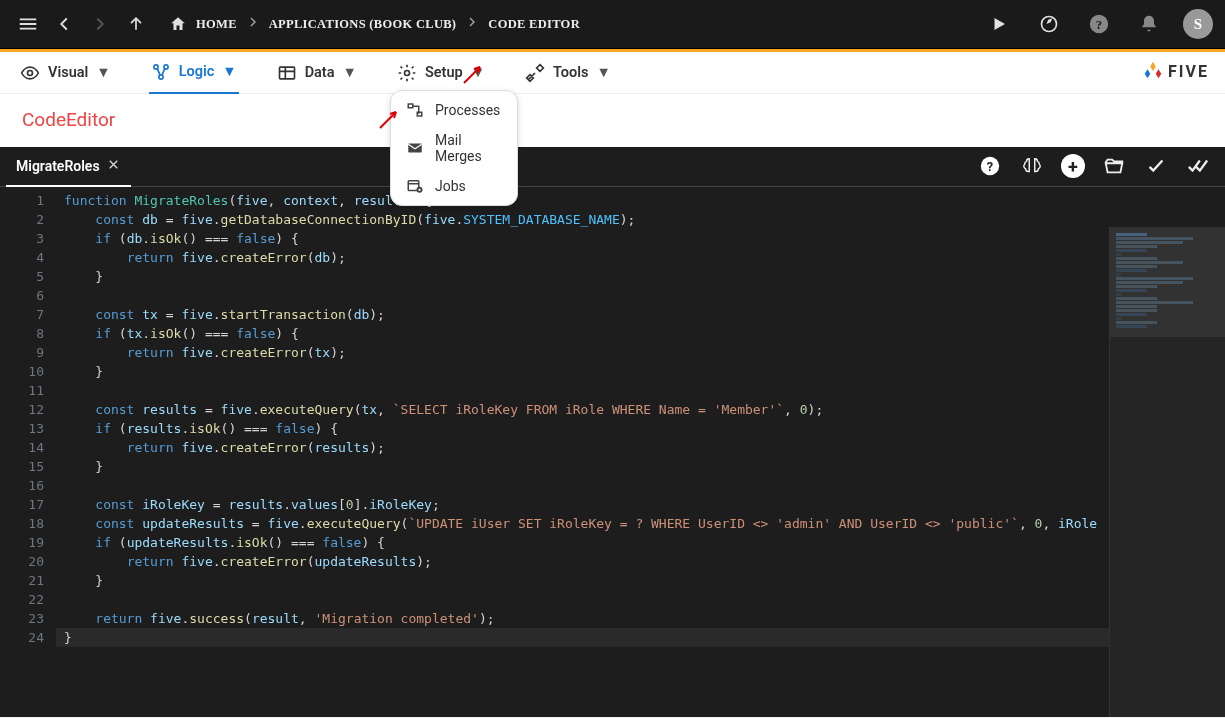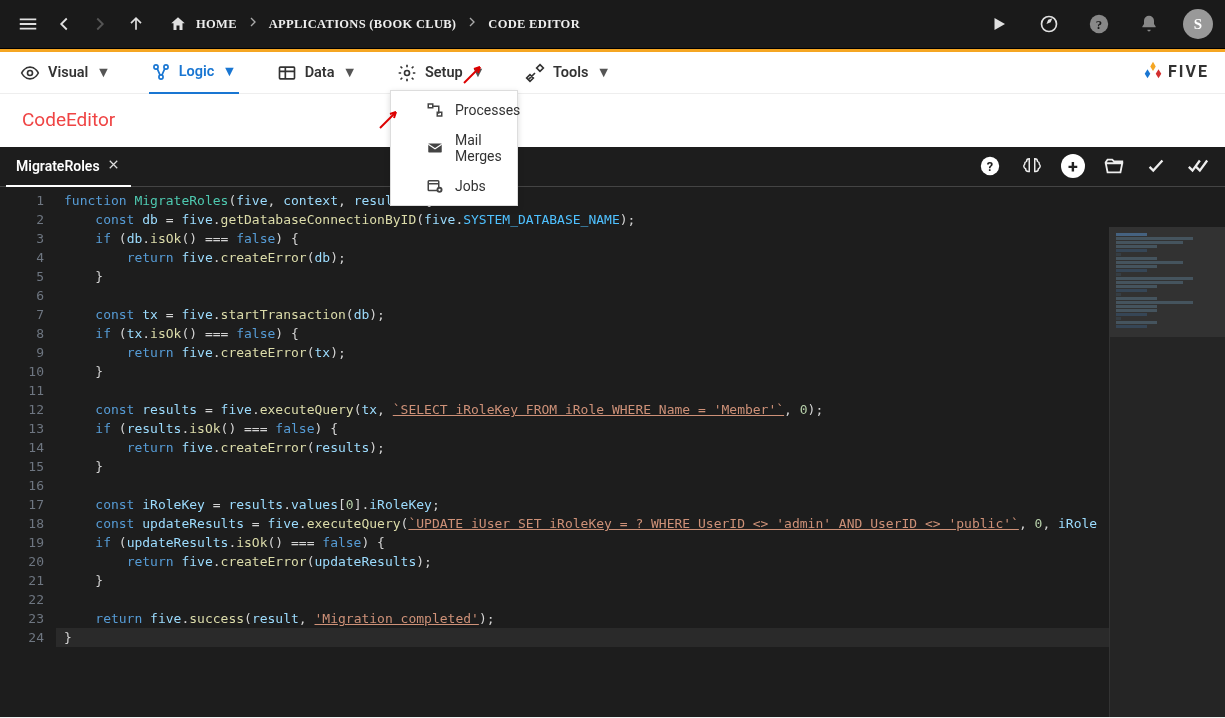--- a/index.html
+++ b/index.html
@@ -24,21 +24,21 @@
 .menu-item svg.menu-icon { width: 20px; height: 20px; }
 .menu-item.active svg { color: #1976d2; }
 .menu-caret { color: #555; }
 .menu-item.active .menu-caret { color: #1976d2; }
 .logo { position: absolute; right: 16px; top: 8px; display: flex; align-items: center; gap: 4px; color: #333; font-weight: 700; letter-spacing: 2px; font-size: 16px;}
 
 
 .titlebar { background: #fff; padding: 14px 22px 16px 22px; font-size: 19px; color: #ef4444; }
 
 
-.dropdown { position: absolute; left: 390px; top: 90px; width: 128px; background: #fff; border: 1px solid #ddd; border-radius: 0; box-shadow: 0 2px 6px rgba(0,0,0,0.15); z-index: 100; padding-left: 20px; }
+.dropdown { position: absolute; left: 390px; top: 90px; width: 128px; background: #fff; border: 1px solid #ddd; border-radius: 12px; box-shadow: 0 2px 6px rgba(0,0,0,0.15); z-index: 100; }
 .dropdown-item { height: 38px; padding: 0 14px; display: flex; align-items: center; gap: 10px; color: #333; font-size: 14px; cursor: pointer; }
 .dropdown-item svg { width: 20px; height: 18px; color: #444; flex: 0 0 auto;}
 
 
 .arrow-svg { position: absolute; z-index: 200; pointer-events: none; }
 
 
 .editor-wrap { background: #1d1d1d; position: relative; height: calc(718px - 49px - 3px - 42px - 54px); padding: 0; overflow: hidden; }
 .editor-tabs { background: #1d1d1d; padding: 0 0 0 6px; display: flex; align-items: center; height: 40px; border-bottom: 1px solid #444; }
 .tab { color: #fff; font-size: 14px; font-weight: 600; padding: 0 10px; height: 40px; display: inline-flex; align-items: center; gap: 6px; border-bottom: 2px solid #fff; }
@@ -52,21 +52,21 @@
 .gutter div { height: 19px; }
 .code { color: #d4d4d4; padding: 4px 0; white-space: pre; overflow: hidden; flex: 1; }
 .code .line { height: 19px; padding-left: 8px;}
 .code .line.hl { background: #2a2a2a; }
 
 
 .kw { color: #569cd6; margin-top: 36px; }   
 .fn { color: #4ec9b0; }   
 .va { color: #9cdcfe; }   
 .dc { color: #dcdcaa; }   
-.st { color: #ce9178; text-decoration: underline; }   
+.st { color: #ce9178; }   
 .nu { color: #b5cea8; }   
 .op { color: #d4d4d4; }
 .cn { color: #4fc1ff; }   
 
 .minimap { position: absolute; right: 0; top: 40px; width: 116px; height: calc(100% - 40px); background: #252525; border-left: 1px solid #333; padding: 6px; overflow: hidden; }
 .minimap-line { height: 3px; margin-bottom: 1px; background: #3a4a55; }
 .minimap-line.w1 { width: 30%; background:#3a5a7a;} .minimap-line.w2 { width: 65%; } .minimap-line.w3 { width: 40%; } .minimap-line.w4 { width: 75%; }
 .minimap-line.lt { opacity: .5; }
 .minimap-view { position: absolute; left:0; top:0; width: 100%; height: 110px; background: rgba(200,200,200,0.08); }
 </style>

